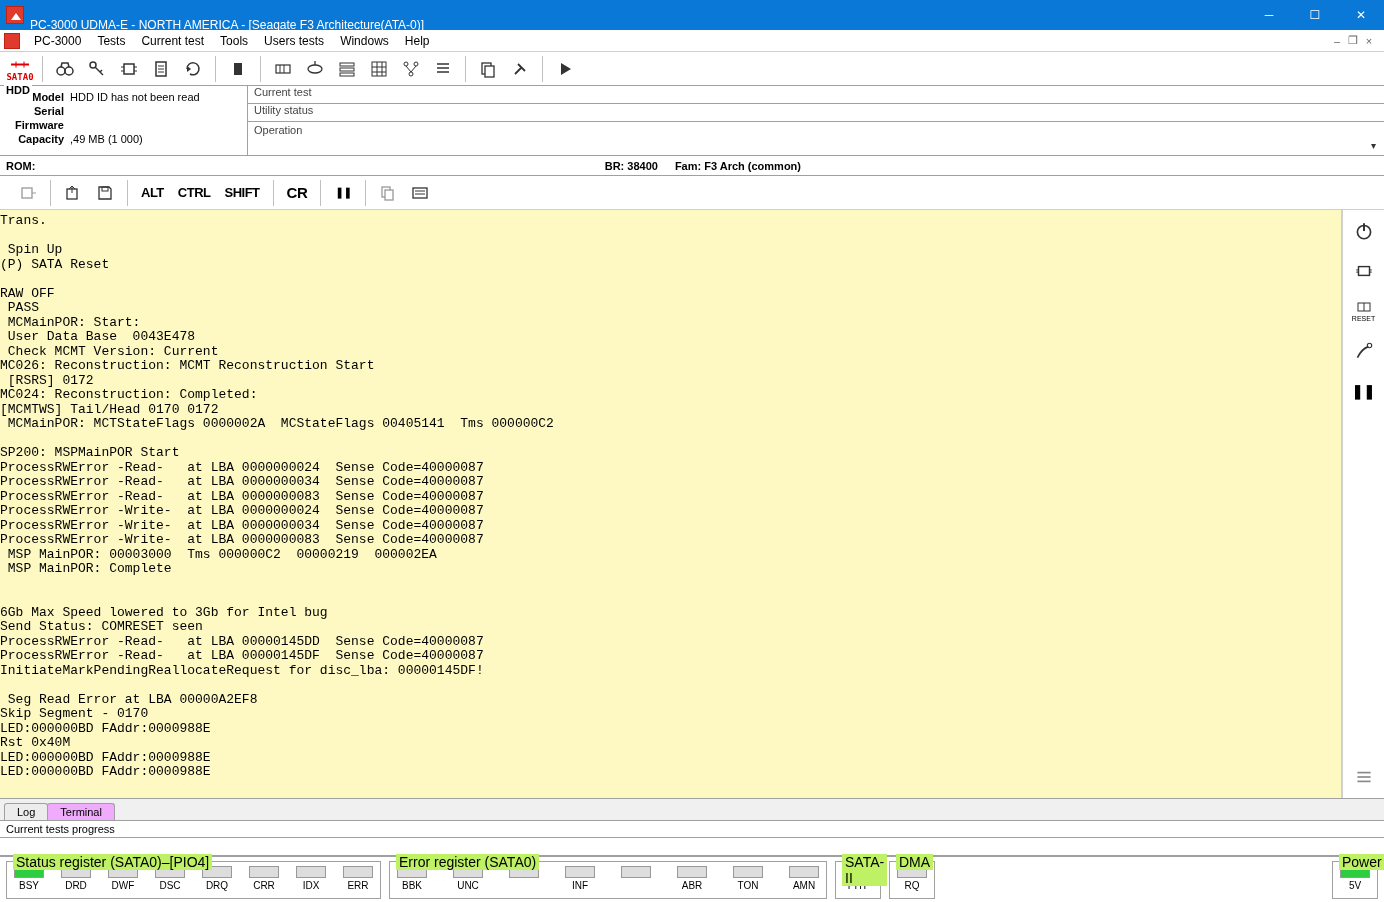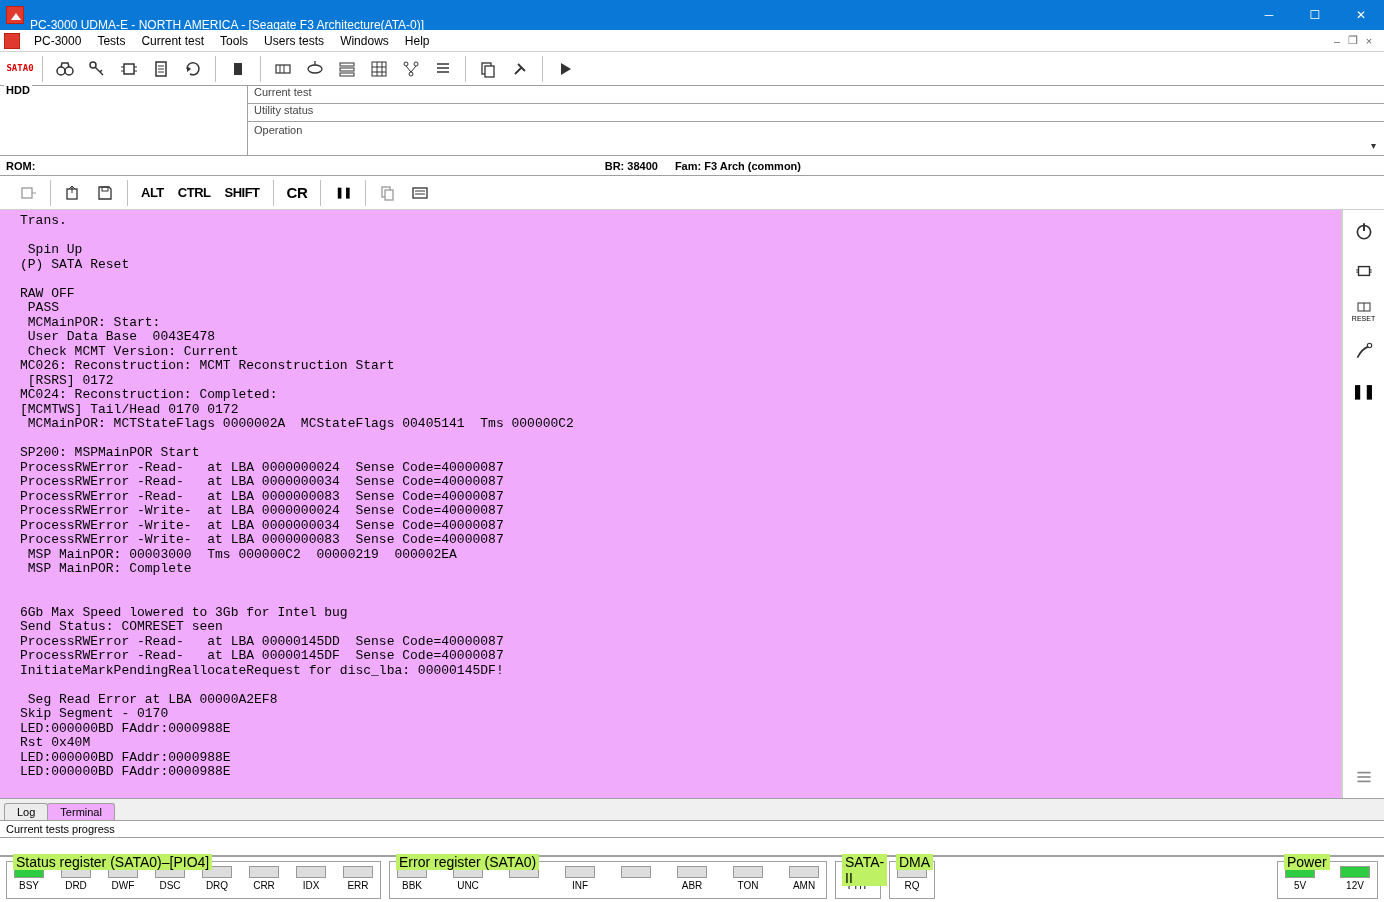--- a/index.html
+++ b/index.html
@@ -80,22 +80,22 @@
 .termtoolbar {
   height:34px; display:flex; align-items:center; padding:0 14px; gap:4px;
   border-bottom:1px solid #d0d0d0;
 }
 .termtoolbar .txtbtn { font-family: "Arial Narrow", sans-serif; font-weight:bold; font-size:13px; letter-spacing:-.5px; width:auto; padding:0 4px;}
 .pausebtn::before { content:"❚❚"; font-size:11px; letter-spacing:-1px;}
 
 .main-area { flex:1; display:flex; min-height:0; }
 .terminal {
   flex:1; font-family: "Courier New", monospace; font-size:13px;
-  white-space:pre; padding:4px 20px; overflow:auto; line-height:14.5px;
-  color:#000; background:#f0abfc; border-right:1px solid #d0d0d0;
+  white-space:pre; padding:4px 0; overflow:auto; line-height:14.5px;
+  color:#000; background:#fef9c3; border-right:1px solid #d0d0d0;
   position:relative;
 }
 .side-tools { width:42px; border-left:1px solid #d0d0d0; display:flex; flex-direction:column; align-items:center; padding:6px 0; gap:10px;}
 .stbtn { width:30px; height:30px; display:flex; align-items:center; justify-content:center; cursor:pointer; font-size:10px; flex-direction:column;}
 
 .tabs-row { height:22px; border-top:1px solid #a0a0a0; display:flex; align-items:flex-end; padding-left:4px; background:#f0f0f0;}
 .tab { padding:2px 12px; border:1px solid #a0a0a0; border-bottom:none; background:#f0abfc; font-size:11px; cursor:pointer; margin-right:-1px; border-radius:3px 3px 0 0;}
 .tab.inactive { background:#ececec; }
 
 .progress-row { height:18px; border-top:1px solid #a0a0a0; border-bottom:1px solid #a0a0a0; padding:2px 6px; font-size:11px;}
@@ -136,21 +136,21 @@
   <div class="mitem">Windows</div>
   <div class="mitem">Help</div>
   <div class="right">
     <div class="wicon">–</div>
     <div class="wicon">❐</div>
     <div class="wicon">×</div>
   </div>
 </div>
 
 <div class="toolbar">
-  <div class="tbtn" style="flex-direction:row;">
+  <div class="tbtn" style="flex-direction:column;">
     <svg viewBox="0 0 20 8">
         <line x1="1" y1="4" x2="19" y2="4" stroke="#d00" stroke-width="2"></line>
         <line x1="6" y1="1" x2="6" y2="7" stroke="#d00"></line>
         <line x1="14" y1="1" x2="14" y2="7" stroke="#d00"></line>
       </svg>
     <span class="sata-label">SATA0</span>
   </div>
   <div class="tsep"></div>
   <div class="tbtn">
       <svg viewBox="0 0 20 20">
@@ -257,20 +257,38 @@
   <div class="tbtn">
       <svg viewBox="0 0 20 20">
         <polygon points="6,4 16,10 6,16" fill="#333"></polygon>
       </svg>
     </div>
 </div>
 
 <div class="infozone">
   <div class="hdd-box">
     <div class="lbl">HDD</div>
+    <div class="hdd-grid">
+      <div class="hdd-row">
+          <div class="k">Model</div>
+          <div class="v">HDD ID has not been read</div>
+        </div>
+      <div class="hdd-row">
+          <div class="k">Serial</div>
+          <div class="v"></div>
+        </div>
+      <div class="hdd-row">
+          <div class="k">Firmware</div>
+          <div class="v"></div>
+        </div>
+      <div class="hdd-row">
+          <div class="k">Capacity</div>
+          <div class="v">,49 MB (1 000)</div>
+        </div>
+    </div>
   </div>
   <div class="right-boxes">
     <div class="rbx" style="flex:0 0 18px; padding-top:0;">
       <span class="lbl">Current test</span>
     </div>
     <div class="rbx" style="flex:0 0 18px; padding-top:0;">
       <span class="lbl">Utility status</span>
     </div>
     <div class="rbx">
       <span class="lbl">Operation</span>
@@ -510,21 +528,21 @@
     <div class="glabel">DMA</div>
     <div id="dma-bits" style="display:flex; gap:4px;">
         <div class="regcell">
           <div class="led"></div>
           <div class="rlbl">RQ</div>
         </div>
       </div>
   </div>
   <div class="reg-group pwr">
     <div class="glabel">Power</div>
-    <div id="power-bits" style="display:flex; gap:19px;">
+    <div id="power-bits" style="display:flex; gap:13px;flex-direction:column;">
         <div class="regcell">
           <div class="led on"></div>
           <div class="rlbl">5V</div>
         </div>
         <div class="regcell">
           <div class="led on"></div>
           <div class="rlbl">12V</div>
         </div>
       </div>
   </div>

